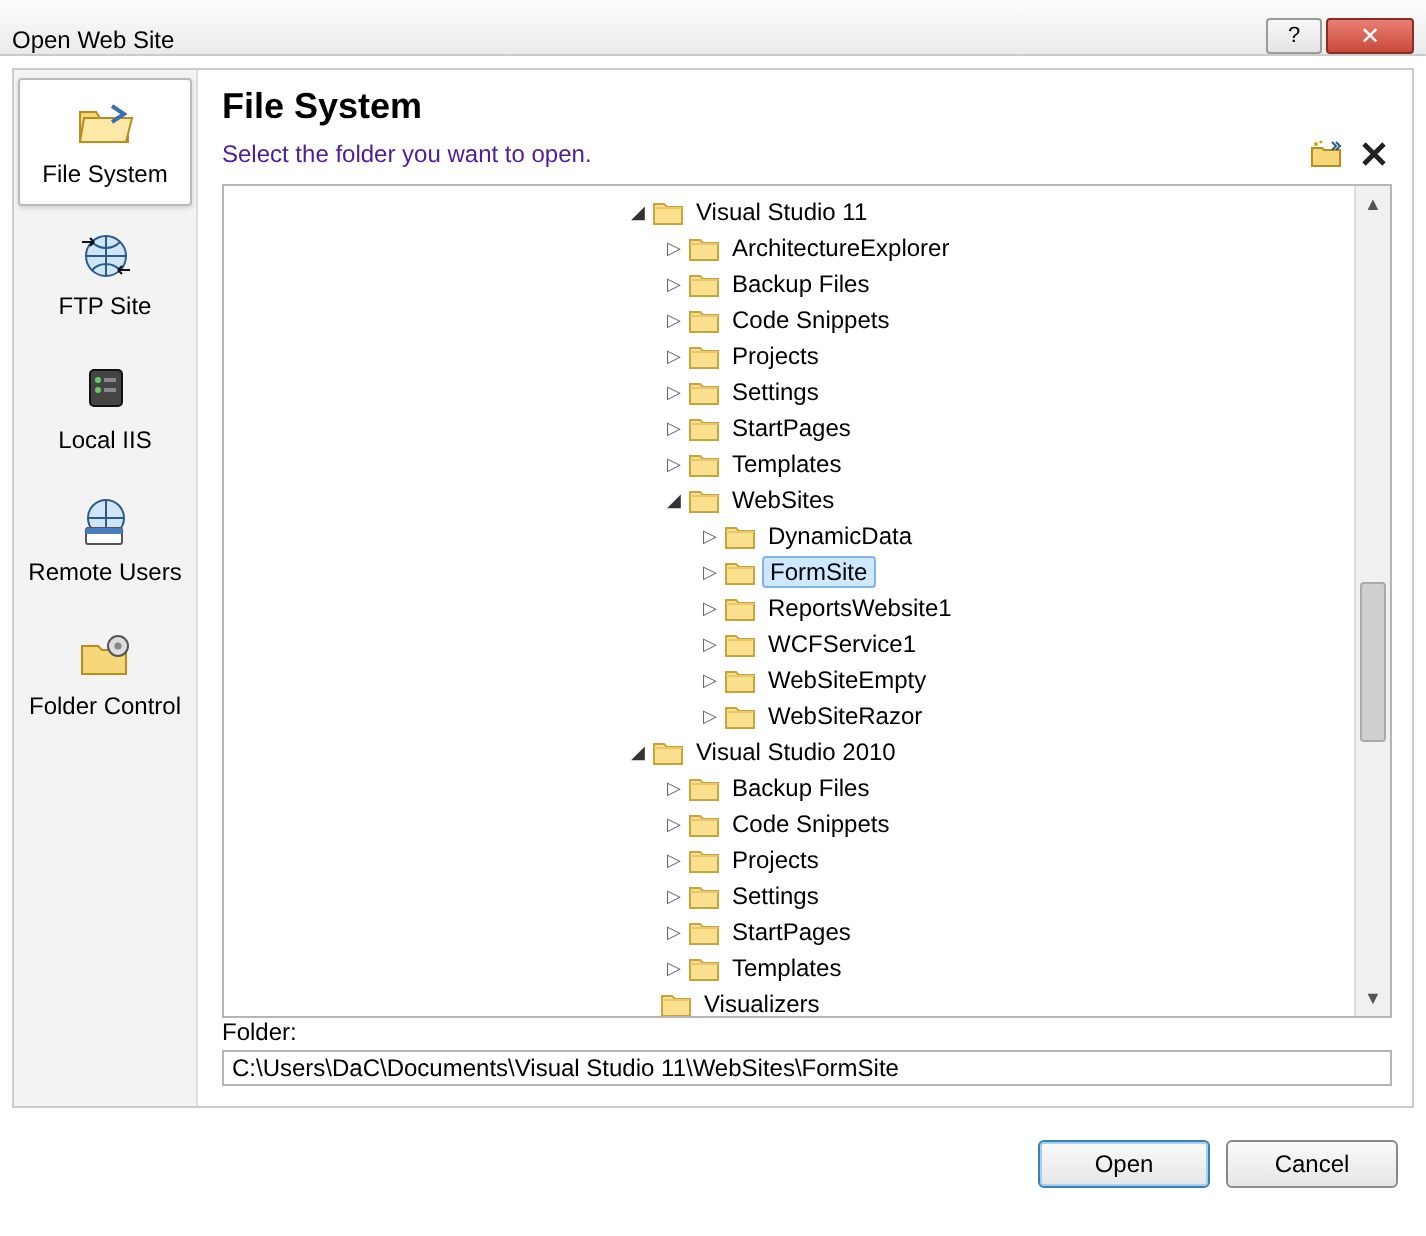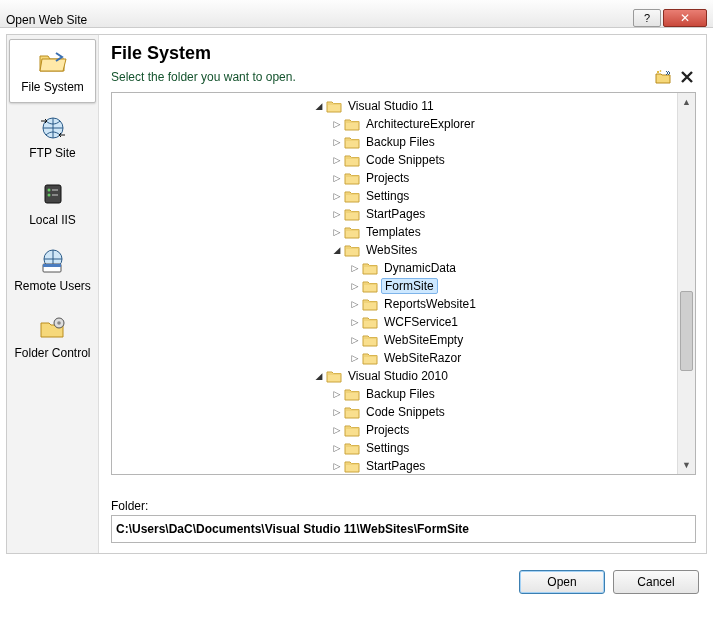--- a/index.html
+++ b/index.html
@@ -15,39 +15,39 @@
 
 .sidebar { width: 92px; background: #f3f3f3; border-right: 1px solid #ddd; padding: 4px 2px; }
 .side-item { display:flex; flex-direction:column; align-items:center; padding:8px 2px; margin-bottom:2px; cursor:pointer; border:1px solid transparent; border-radius:2px;}
 .side-item.selected { background:#fff; border:1px solid #bbb; box-shadow:0 1px 2px rgba(0,0,0,.15);}
 .side-item .lbl { margin-top:4px; text-align:center; line-height:1.2;}
 .side-icon { width:32px; height:28px; display:flex; align-items:center; justify-content:center;}
 
 .main { flex:1; display:flex; flex-direction:column; padding:8px 10px 10px 12px; }
 .main h2 { font-size:18px; font-weight:600; margin-bottom:4px;}
 .subrow { display:flex; align-items:center; margin-bottom:6px;}
-.subrow .sub { flex:1; color:#14532d;}
+.subrow .sub { flex:1; color:#4c1d95;}
 .tool-icon { width:18px; height:18px; margin-left:6px; display:flex; align-items:center; justify-content:center; cursor:pointer;}
 
 .tree-wrap { flex:1; border:1px solid #b5b5b5; background:#fff; position:relative; overflow:hidden;}
 .tree { position:absolute; top:0; left:0; right:18px; bottom:0; overflow:auto; padding:4px 0;}
 .scroll { position:absolute; right:0; top:0; bottom:0; width:18px; background:#f0f0f0; border-left:1px solid #ddd;}
 .scroll .up, .scroll .down { height:18px; display:flex; align-items:center; justify-content:center; font-size:9px; color:#555;}
 .scroll .track { position:absolute; top:18px; bottom:18px; left:0; right:0;}
 .scroll .thumb { position:absolute; left:2px; right:2px; top:180px; height:80px; background:#cfcfcf; border:1px solid #aaa; border-radius:2px;}
 
 .node { display:flex; align-items:center; height:18px; white-space:nowrap; padding-right:8px;}
 .node .arrow { width:14px; text-align:center; color:#666; font-size:9px; cursor:pointer;}
 .folder { width:16px; height:14px; margin-right:4px; }
 .node .name { padding:0 2px;}
 .node.selected .name { background:#cde8ff; border:1px solid #7eb4ea; border-radius:2px; padding:0 3px; margin-left:-1px;}
 
-.folder-field { margin-top:24px;}
+.folder-field { margin-top:0;}
 .folder-field label { display:block; margin-bottom:2px;}
-.folder-field input { width:100%; height:28px; border:1px solid #b5b5b5; padding:2px 4px; background:#fff;font-weight:bold;}
+.folder-field input { width:100%; height:18px; border:1px solid #b5b5b5; padding:2px 4px; background:#fff;}
 
 .buttons { display:flex; justify-content:flex-end; padding:10px 14px 0 0; gap:8px;}
 .buttons button { width:86px; height:24px; border:1px solid #8a8a8a; border-radius:3px; background:linear-gradient(#fafafa,#e6e6e6); cursor:pointer;}
 .buttons button.primary { border:1px solid #3c7fb1; box-shadow:0 0 0 1px #a3d1f5 inset;}
 
 svg { display:block;}
 </style>
 </head>
 <body>
 

